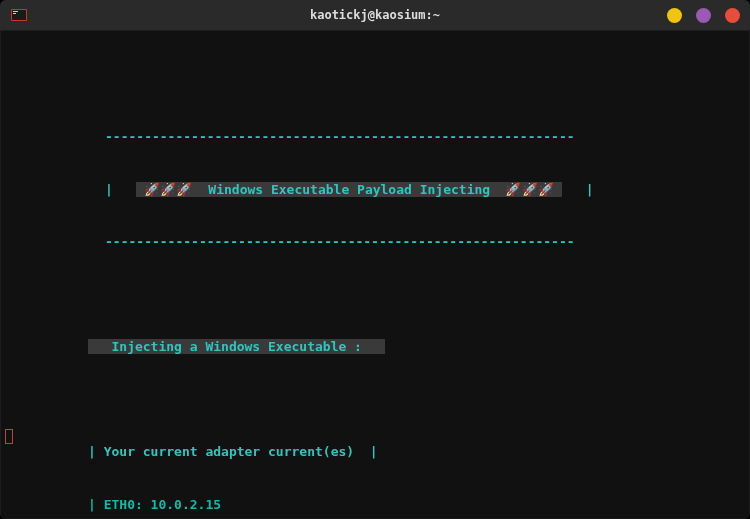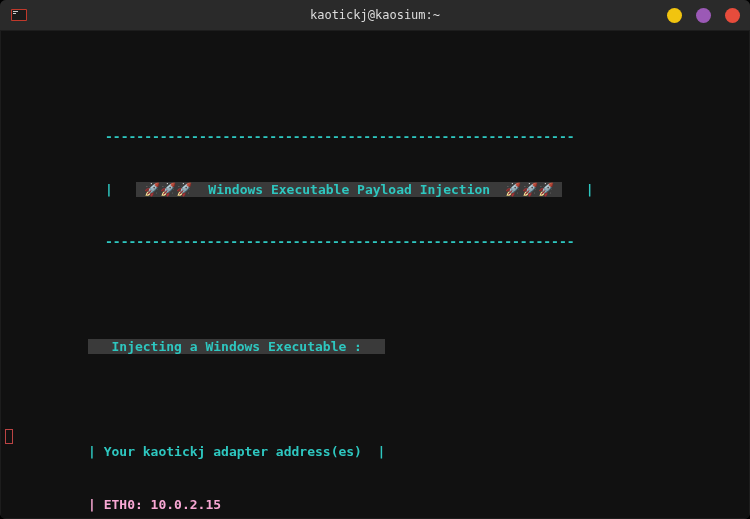--- a/index.html
+++ b/index.html
@@ -38,21 +38,21 @@
     .app-icon {
       width: 18px;
       height: 18px;
       display: inline-flex;
       align-items: center;
       justify-content: center;
     }
     .titlebar-title {
       color: #ddd;
       font-size: 12px;
-      font-weight: normal;
+      font-weight: bold;
       flex: 1;
       text-align: center;
     }
     .window-controls {
       display: flex;
       gap: 14px;
       width: 120px;
       justify-content: flex-end;
     }
     .ctrl-dot {
@@ -69,21 +69,21 @@
       padding: 10px 14px;
       color: #ccc;
       line-height: 1.35;
       white-space: pre;
       overflow: hidden;
       border: 1px solid rgba(100,100,100,0.15);
       position: relative;
     }
     .line { white-space: pre-wrap; }
     .cyan { color: #2ec7c0; }
-    .yellow { color: #f9a8d4; }
+    .yellow { color: #14b8a6; }
     .gray-bg { background: #3a3a3a; }
     .dash-cyan { color: #2ec7c0; letter-spacing: 0; }
     .rocket { filter: grayscale(0.3); }
     .indent { margin-left: 90px; }
     .indent2 { margin-left: 73px; }
     .blank { height: 17px; }
     .cursor {
       position: absolute;
       left: 4px;
       bottom: 74px;
@@ -111,26 +111,26 @@
     <div class="window-controls">
       <span class="ctrl-dot ctrl-min"></span>
       <span class="ctrl-dot ctrl-max"></span>
       <span class="ctrl-dot ctrl-close"></span>
     </div>
   </div>
 
   <div class="terminal">
     <div class="blank"></div>
     <div class="line indent dash-cyan">------------------------------------------------------------</div>
-    <div class="line indent"><span class="cyan">|</span><span>   </span><span class="gray-bg"> <span class="rocket">🚀🚀🚀</span><span class="cyan">  Windows Executable Payload Injection  </span><span class="rocket">🚀🚀🚀</span> </span><span>   </span><span class="cyan">|</span></div>
+    <div class="line indent"><span class="cyan">|</span><span>   </span><span class="gray-bg"> <span class="rocket">🚀🚀🚀</span><span class="cyan">  Windows Executable Payload Injecting  </span><span class="rocket">🚀🚀🚀</span> </span><span>   </span><span class="cyan">|</span></div>
     <div class="line indent dash-cyan">------------------------------------------------------------</div>
     <div class="blank"></div>
     <div class="line indent2"><span class="gray-bg cyan">   Injecting a Windows Executable :   </span></div>
     <div class="blank"></div>
-    <div class="line indent2 cyan">| Your kaotickj adapter address(es)  |</div>
+    <div class="line indent2 cyan">| Your current adapter current(es)  |</div>
     <div class="line indent2 yellow">| ETH0: 10.0.2.15</div>
     
     
     
     
     
     
     
     
     

